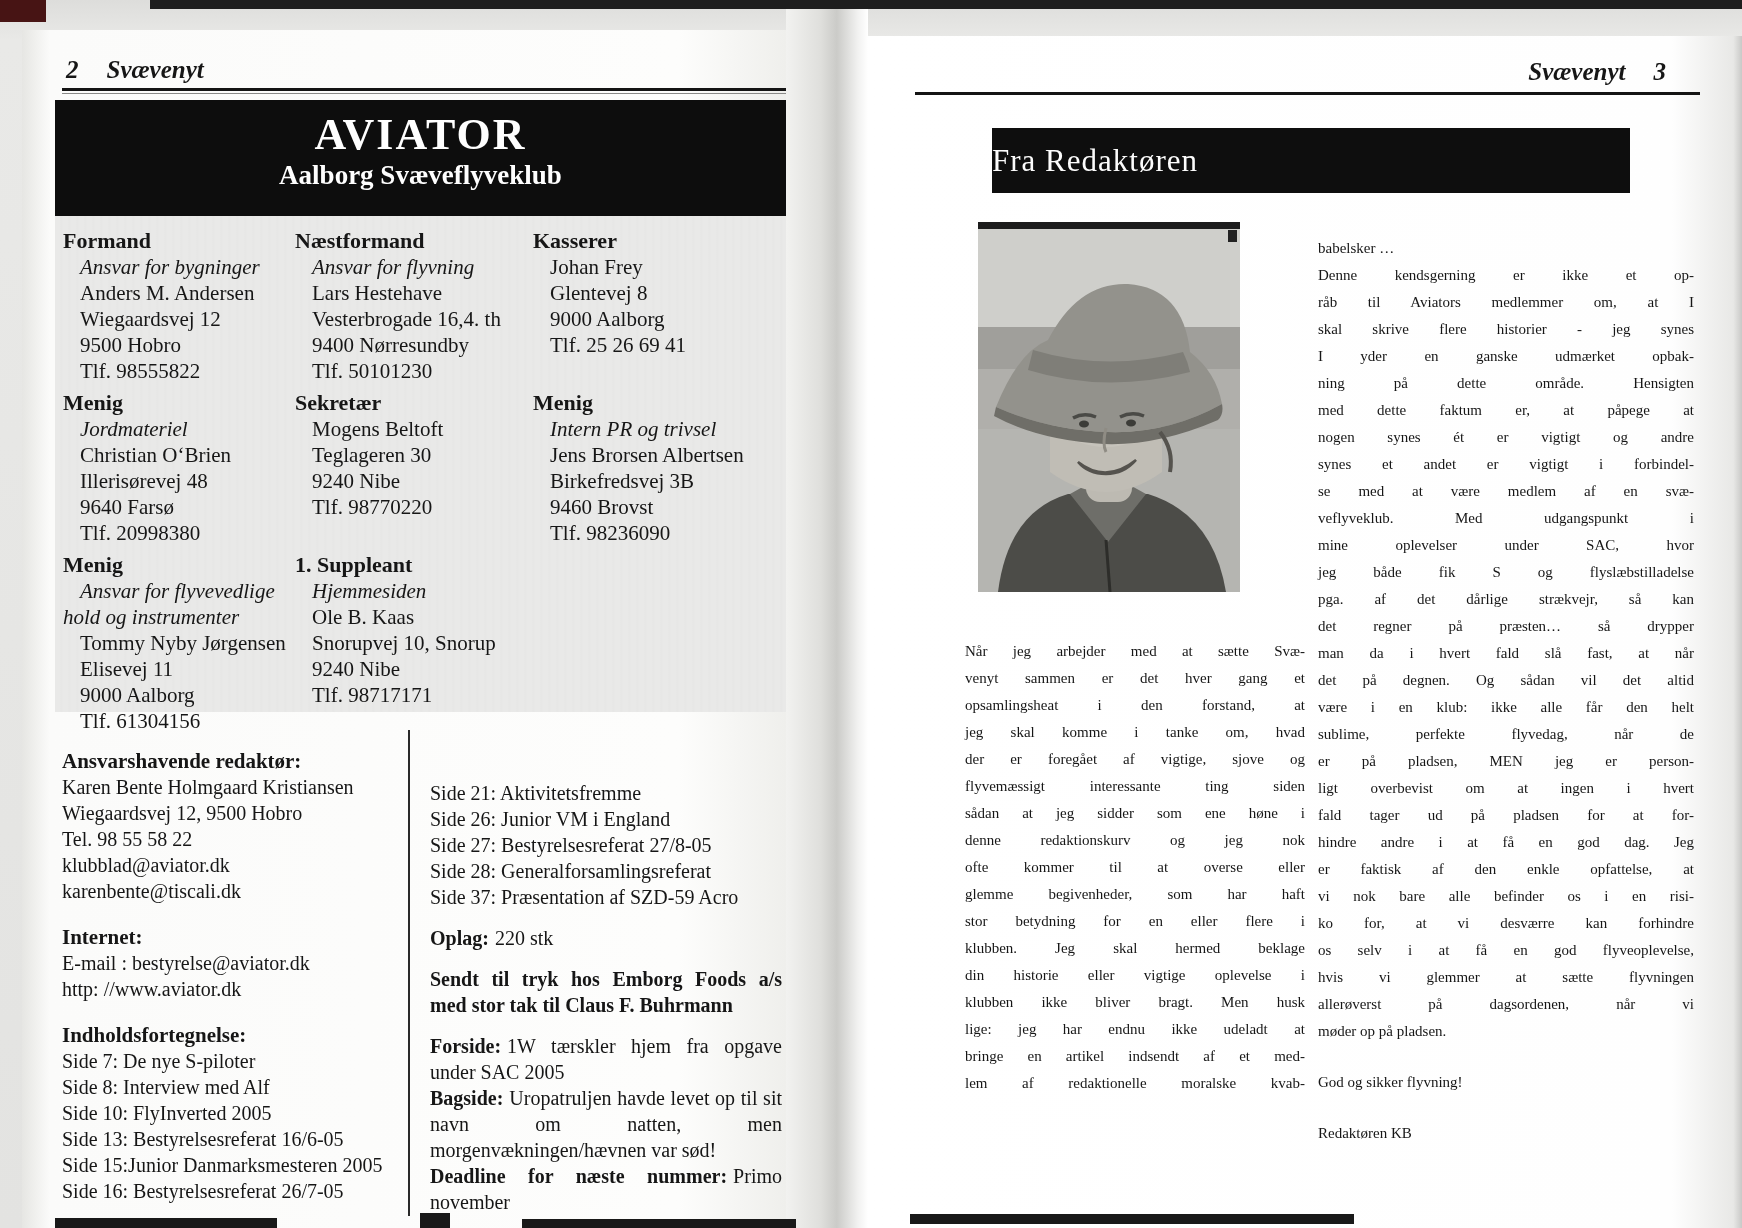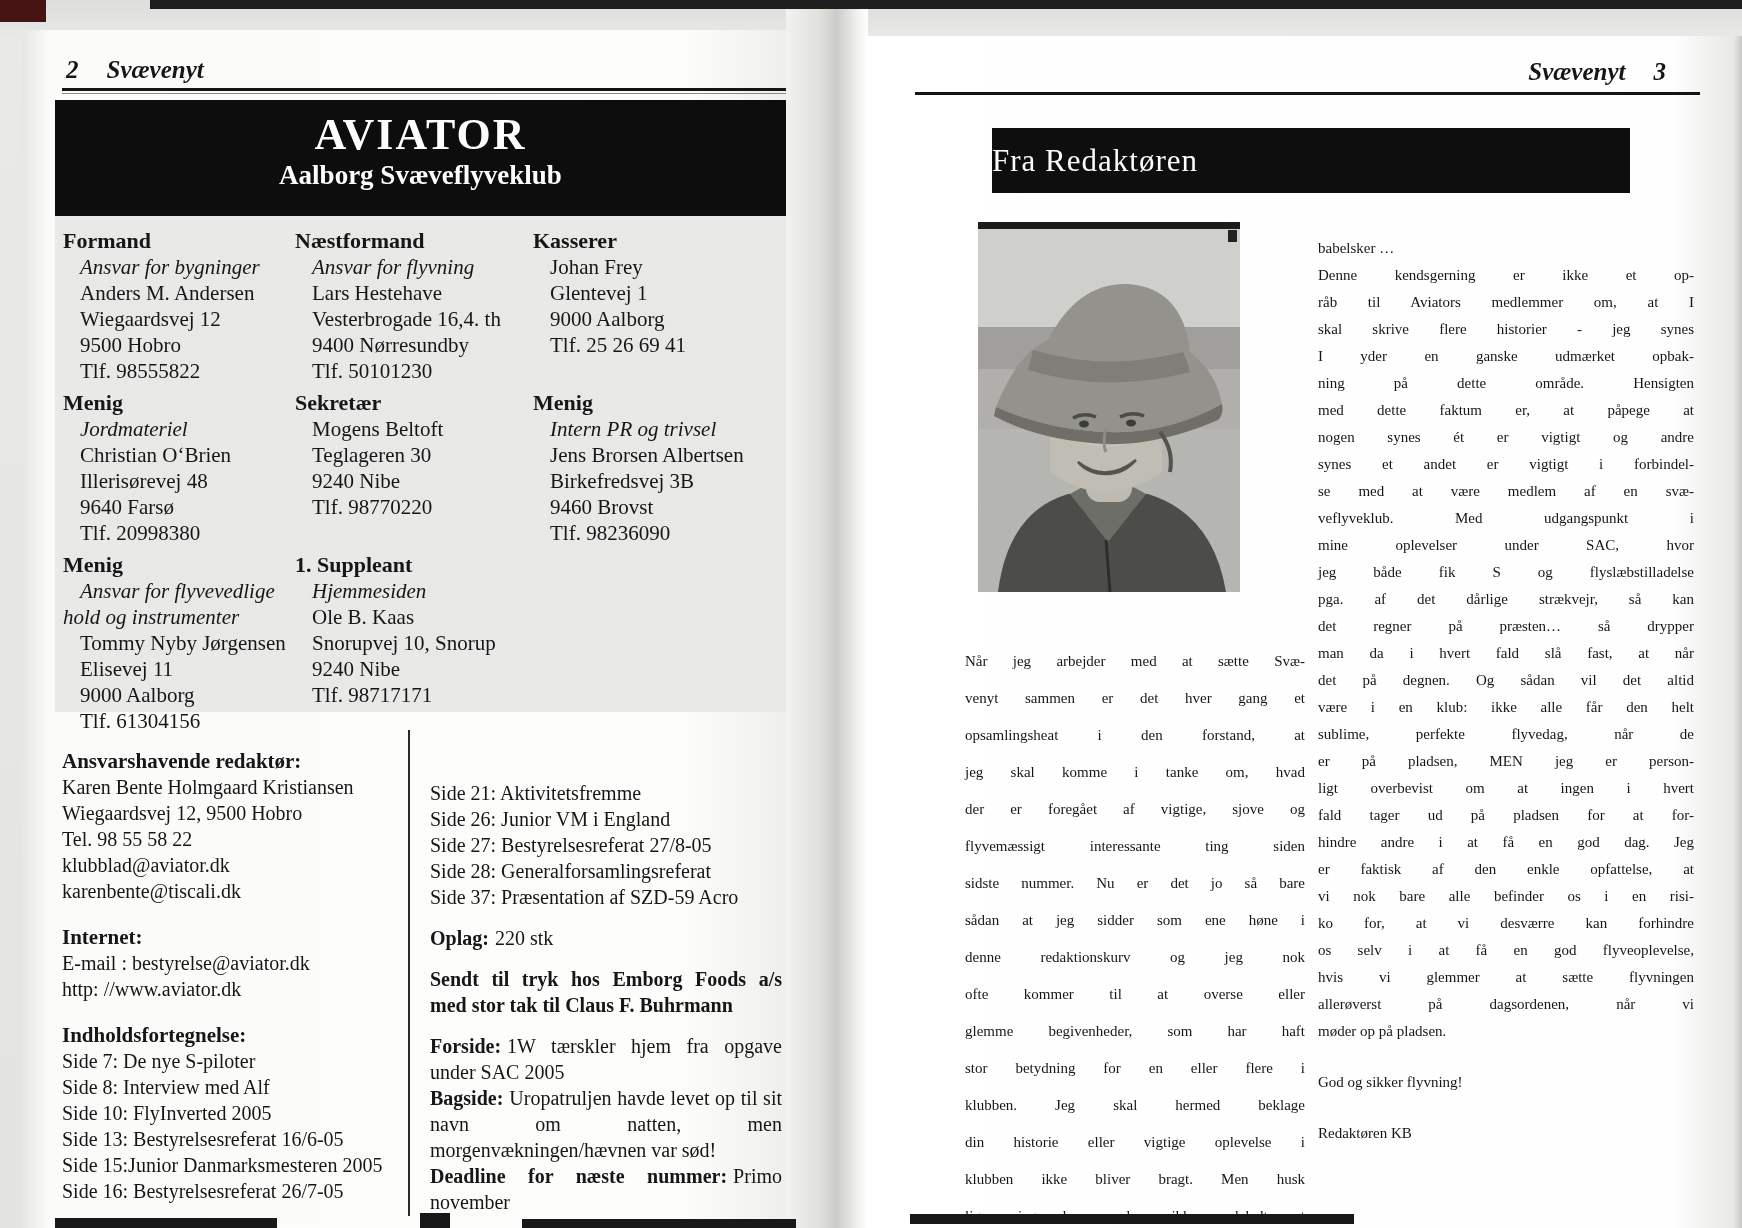--- a/index.html
+++ b/index.html
@@ -38,21 +38,21 @@
   .note .tline:first-child{text-indent:17px;}
   .rlines .tline{padding-left:17px;}
   
   .lowdiv{left:386px;top:700px;width:2px;height:486px;background:#2a2a2a;}
   .lowcol{font-size:20px;line-height:26px;}
   .lhead{font-weight:bold;font-size:21px;}
   .gapA{height:20px;} .gapB{height:15px;}
   .boldline{font-weight:bold;}
   .p-just .tline{text-align:justify;text-align-last:justify;}
   .p-just .tline:last-child{text-align-last:left;}
-  .p-cont .tline{text-align:justify;text-align-last:justify;margin-top:10px;}
+  .p-cont .tline{text-align:justify;text-align-last:justify;}
   .para{text-align:justify;}
   .lbl{font-weight:bold;margin-right:6px;}
   
   .banner{left:124px;top:92px;width:638px;height:65px;background:#0e0e0e;color:#fcfcfc;
       display:flex;align-items:center;justify-content:flex-start;font-size:31px;letter-spacing:1px;}
   .photo-frame{left:110px;top:186px;width:262px;height:370px;}
   .edit-col{font-size:15px;line-height:27px;}
   .ecol1{left:97px;top:602px;width:340px;}
   .ecol2{left:450px;top:199px;width:376px;}
   .pgap{height:24px;}
@@ -156,21 +156,21 @@
               <div class="tline">Tlf. 98717171</div>
             </div>
         </div>
       </div>
 
       <div class="rcol rcol3">
         <div class="rblock">
           <div class="rtitle">Kasserer</div>
           <div class="rlines">
               <div class="tline">Johan Frey</div>
-              <div class="tline">Glentevej 1</div>
+              <div class="tline">Glentevej 8</div>
               <div class="tline">9000 Aalborg</div>
               <div class="tline">Tlf. 25 26 69 41</div>
             </div>
         </div>
         <div>
           <div class="rtitle">Menig</div>
           <div class="note">
               <div class="tline">Intern PR og trivsel</div>
             </div>
           <div class="rlines">
@@ -291,21 +291,20 @@
     </div>
 
     <div class="abs edit-col ecol1">
       <div class="p-cont">
           <div class="tline">Når jeg arbejder med at sætte Svæ-</div>
           <div class="tline">venyt sammen er det hver gang et</div>
           <div class="tline">opsamlingsheat i den forstand, at</div>
           <div class="tline">jeg skal komme i tanke om, hvad</div>
           <div class="tline">der er foregået af vigtige, sjove og</div>
           <div class="tline">flyvemæssigt interessante ting siden</div>
-          <div class="tline">sidste nummer. Nu er det jo så bare</div>
           <div class="tline">sådan at jeg sidder som ene høne i</div>
           <div class="tline">denne redaktionskurv og jeg nok</div>
           <div class="tline">ofte kommer til at overse eller</div>
           <div class="tline">glemme begivenheder, som har haft</div>
           <div class="tline">stor betydning for en eller flere i</div>
           <div class="tline">klubben. Jeg skal hermed beklage</div>
           <div class="tline">din historie eller vigtige oplevelse i</div>
           <div class="tline">klubben ikke bliver bragt. Men husk</div>
           <div class="tline">lige: jeg har endnu ikke udeladt at</div>
           <div class="tline">bringe en artikel indsendt af et med-</div>

